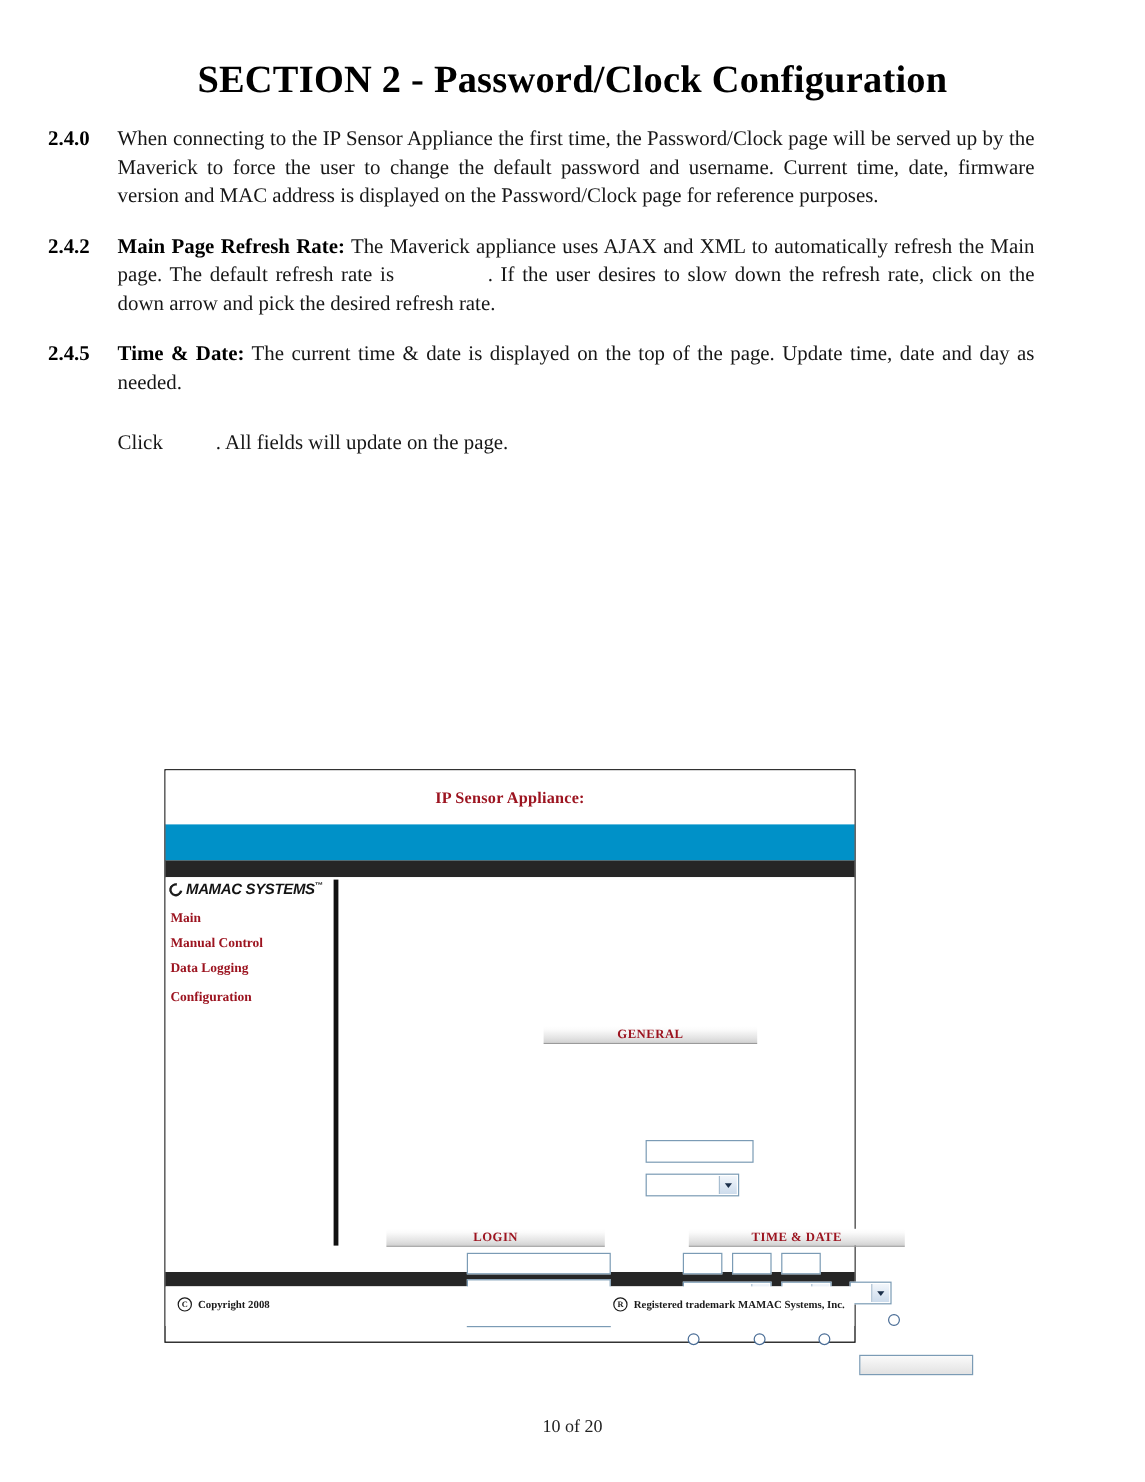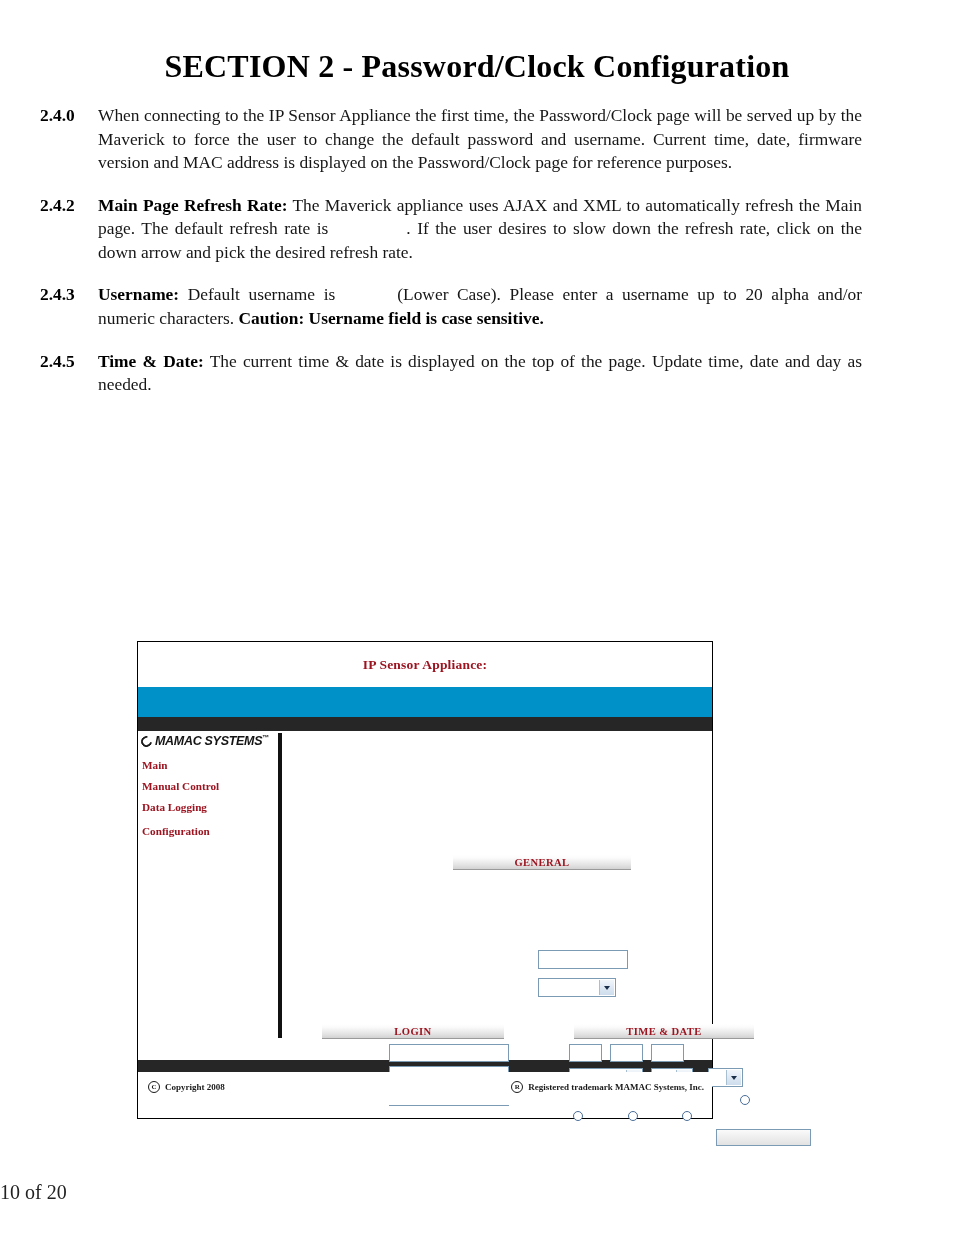--- a/index.html
+++ b/index.html
@@ -277,22 +277,22 @@
     font-weight: bold;
     line-height: 1;
   }
 
   
   .page-num {
     position: absolute;
     top: 1181px;
     left: 0;
     width: 954px;
-    text-align: left;
-    font-size: 20px;
+    text-align: center;
+    font-size: 15px;
     color: #222222;
   }
 </style>
 </head>
 <body>
 
 <div class="page-title">SECTION 2 - Password/Clock Configuration</div>
 
 <div class="doc-body">
 
@@ -301,34 +301,31 @@
     <span>When connecting to the IP Sensor Appliance the first time, the Password/Clock page will be served up by the Maverick to force the user to change the default password and username. Current time, date, firmware version and MAC address is displayed on the Password/Clock page for reference purposes.</span>
   </div>
 
 
   <div class="para">
     <span class="para-num">2.4.2</span>
     <b>Main Page Refresh Rate:</b>
     <span>The Maverick appliance uses AJAX and XML to automatically refresh the Main page. The default refresh rate is</span><span class="blank-gap gap-sm"></span><span>. If the user desires to slow down the refresh rate, click on the down arrow and pick the desired refresh rate.</span>
   </div>
 
-  <div class="para">
-    <span class="para-num">2.4.3</span>
-    <b>Username:</b>
-    <span>Default username is</span><span class="blank-gap gap-md"></span><span>(Lower Case). Please enter a username up to 20 alpha and/or numeric characters.</span>
-    <b>Caution: Username field is case sensitive.</b>
-  </div>
 
 
   <div class="para">
     <span class="para-num">2.4.5</span>
     <b>Time &amp; Date:</b>
     <span>The current time &amp; date is displayed on the top of the page. Update time, date and day as needed.</span>
   </div>
 
+  <div class="click-line">
+    <span>Click</span><span class="blank-gap gap-click"></span><span>. All fields will update on the page.</span>
+  </div>
 
 </div>
 
 <div class="embed">
 
   <div class="embed-titlebar">
     <span class="embed-title">IP Sensor Appliance:</span>
   </div>
   <div class="embed-cyanbar"></div>
   <div class="embed-darkbar"></div>

